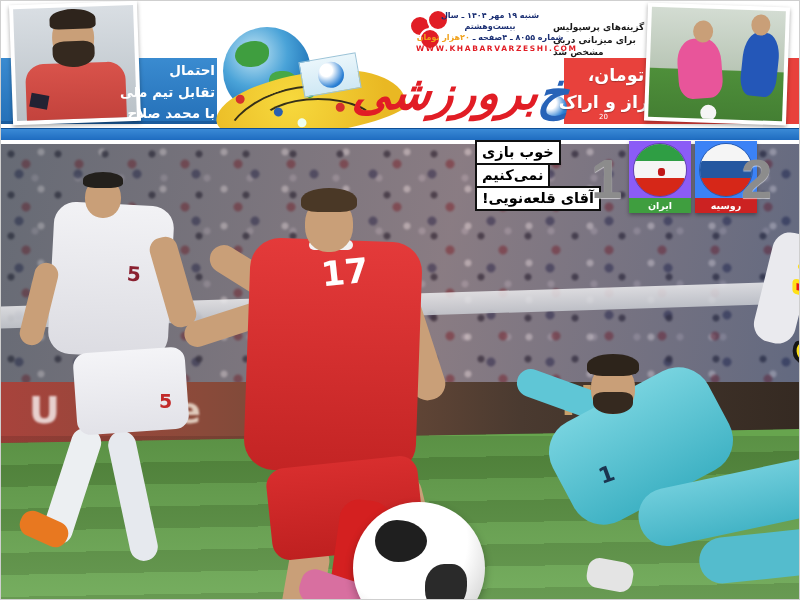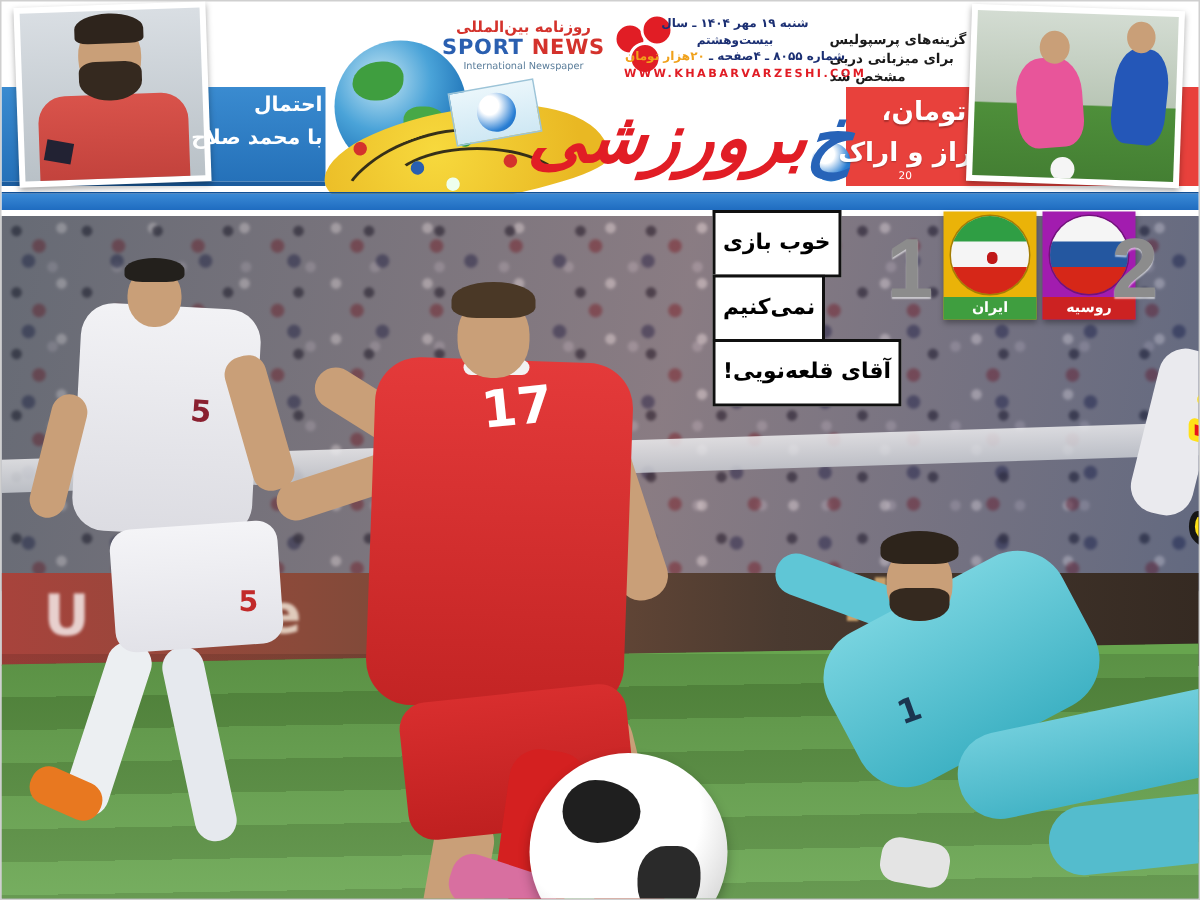--- a/index.html
+++ b/index.html
@@ -210,31 +210,31 @@
     background:radial-gradient(circle at 38% 30%, #ffffff 52%, #dedede 74%, #b8b8b8);
     z-index:9; overflow:hidden; box-shadow:0 4px 8px rgba(0,0,0,.3); }
   .ball-p1 { position:absolute; left:22px; top:18px; width:52px; height:42px;
     background:#1f1f1f; border-radius:42% 58% 55% 45% / 50%; }
   .ball-p2 { position:absolute; left:72px; top:62px; width:42px; height:48px;
     background:#2a2a2a; border-radius:50% 40% 60% 50%; }
 
   
   .captions { left:474px; top:141px; width:114px; display:flex; flex-direction:column;
     align-items:flex-end; z-index:12; direction:rtl; }
-  .cap { background:#fff; border:2px solid #101010; padding:10px 5px; margin-top:-2px;
+  .cap { background:#fff; border:2px solid #101010; padding:0 5px; margin-top:-2px;
     font-size:14.5px; font-weight:800; color:#000; line-height:21px; white-space:nowrap; }
 
   .score-num { font-size:56px; font-weight:800; color:#8c8c8c; z-index:12;
     font-family:"Liberation Sans",sans-serif; line-height:64px;
     text-shadow:0 1px 1px rgba(255,255,255,.6); }
   .score-away { left:590px; top:146px; }
   .score-home { left:740px; top:146px; }
   .chip { width:62px; height:72px; z-index:12; box-shadow:0 2px 4px rgba(0,0,0,.35); }
-  .chip-iran { left:628px; top:140px; background:#eab308; }
-  .chip-rus  { left:694px; top:140px; background:#a21caf; }
+  .chip-iran { left:628px; top:140px; background:#8b5cf6; }
+  .chip-rus  { left:694px; top:140px; background:#3b82f6; }
   .flag-circle { position:absolute; left:4px; top:2px; width:54px; height:54px; border-radius:50%;
     overflow:hidden; border:1px solid rgba(0,0,0,.3);
     box-shadow:inset 0 10px 12px rgba(255,255,255,.55), inset 0 -8px 10px rgba(0,0,0,.25); }
   .band { position:absolute; left:0; width:100%; height:34%; }
   .ir-g { top:0; background:#2f9e44; } .ir-w { top:33%; background:#f5f5f5; } .ir-r { top:66%; background:#d62718; }
   .ir-emblem { position:absolute; left:24px; top:24px; width:7px; height:8px; background:#c01818; border-radius:40%; }
   .ru-w { top:0; background:#f5f5f5; } .ru-b { top:33%; background:#2457a0; } .ru-r { top:66%; background:#d62718; }
   .chip-label { position:absolute; left:0; bottom:0; width:100%; height:15px;
     font-size:9.5px; font-weight:800; color:#fff; text-align:center; line-height:15px; direction:rtl; }
   .lbl-iran { background:#3f9e3f; } .lbl-rus { background:#cc2222; }
@@ -253,45 +253,41 @@
       <div class="salah-shirt"></div>
       <div class="salah-band"></div>
       <div class="salah-head"></div>
       <div class="salah-hair"></div>
       <div class="salah-beard"></div>
     </div>
   </div>
 
   <div class="abs left-titles">
     <div>احتمال</div>
+    <div>تقابل تیم ملی</div>
     <div>با محمد صلاح</div>
   </div>
 
   <div class="abs globe">
     <div class="land1"></div>
     <div class="land2"></div>
   </div>
   <div class="abs swoosh">
     <div class="sw-line sw1"></div>
     <div class="sw-line sw2"></div>
     <div class="pict p1"></div>
     <div class="pict p2"></div>
     <div class="pict p3"></div>
     <div class="pict p4"></div>
     <div class="pict p5"></div>
   </div>
   <div class="abs field-icon">
     <div class="field-ball"></div>
   </div>
 
-  <div class="abs masthead-txt">
-    <div class="m1">روزنامه بین‌المللی</div>
-    <div class="m2"><span class="sport">SPORT</span> <span class="news">NEWS</span></div>
-    <div class="m3">International Newspaper</div>
-  </div>
 
   <div class="trefoil">
     <div class="abs tre t1"></div>
     <div class="abs tre t2"></div>
     <div class="abs tre t3"></div>
   </div>
 
   <div class="abs logo-cal">
     <span class="logo-first">خ</span>
       <span class="logo-rest">برورزشی</span>

